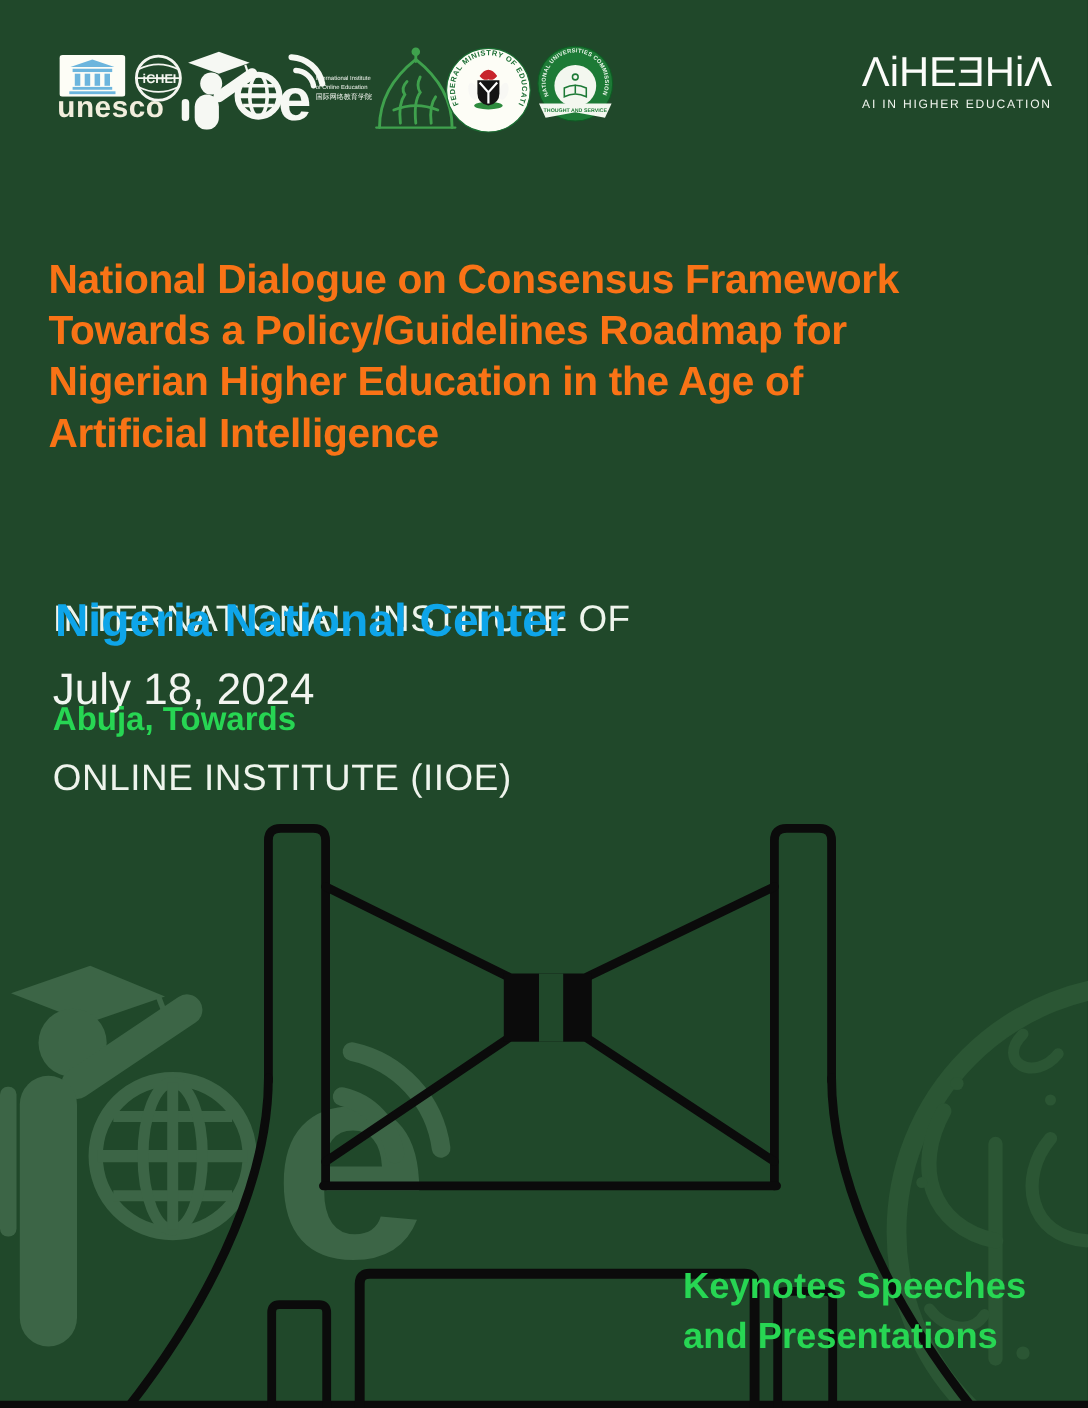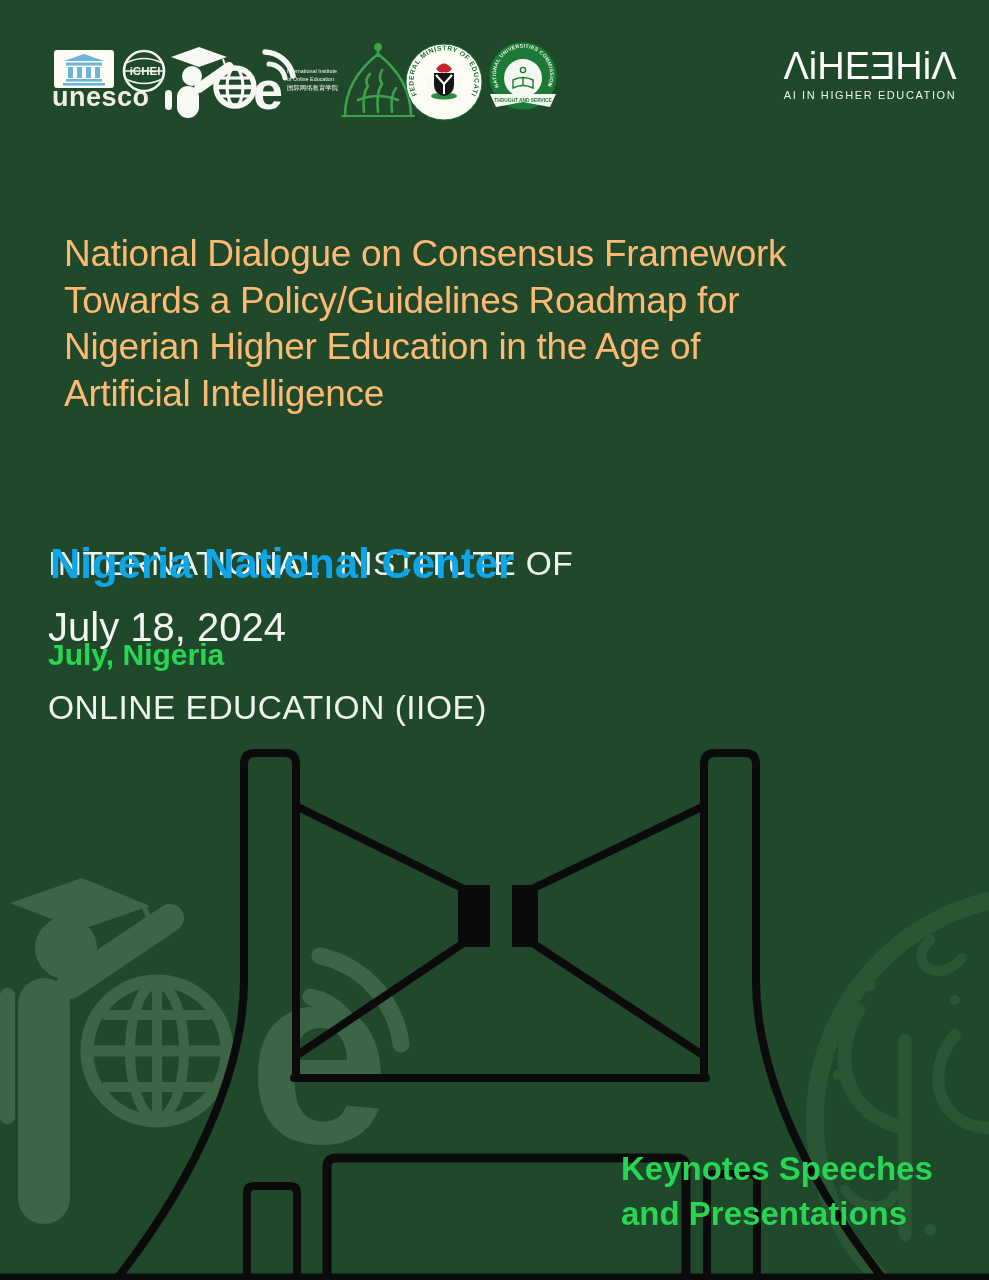--- a/index.html
+++ b/index.html
@@ -19,21 +19,21 @@
   .logo{position:absolute;}
   .unesco-word{
     position:absolute;left:52px;top:82px;width:110px;
     font-size:27px;font-weight:700;letter-spacing:.5px;color:#f2eedd;
   }
   .aiheeha{position:absolute;left:778px;top:46px;width:184px;text-align:center;color:#fbfcf9;}
   .aiheeha .mark{font-size:38px;font-weight:400;line-height:40px;letter-spacing:0px;}
   .aiheeha .tag{font-size:11px;font-weight:400;letter-spacing:1.6px;margin-top:3px;color:#eef3ec;}
 
   
-  .title{left:64px;top:231px;width:900px;color:#fdba74;font-size:37px;font-weight:400;line-height:46.5px;letter-spacing:-0.3px;}
+  .title{left:44px;top:231px;width:900px;color:#f97316;font-size:37px;font-weight:700;line-height:46.5px;letter-spacing:-0.3px;}
   .org{left:48px;top:444px;color:#eef4ec;font-size:33.5px;font-weight:400;line-height:48px;letter-spacing:.5px;white-space:pre;}
   .center-name{left:50px;top:540px;color:#0ea5e9;font-size:42px;font-weight:700;}
   .date{left:48px;top:605px;color:#f2f5f0;font-size:40px;font-weight:400;}
   .location{left:48px;top:638px;color:#27d653;font-size:30px;font-weight:700;}
   .footerblock{left:621px;top:1146px;color:#27d653;font-size:33px;font-weight:700;line-height:45px;}
 
   .line{display:block;}
   svg{display:block;}
   svg text{font-family:"Liberation Sans", sans-serif;}
 </style>
@@ -226,25 +226,25 @@
 
   <div class="textblock title">
     <span class="line">National Dialogue on Consensus Framework</span>
     <span class="line">Towards a Policy/Guidelines Roadmap for</span>
     <span class="line">Nigerian Higher Education in the Age of</span>
     <span class="line">Artificial Intelligence</span>
   </div>
 
   <div class="textblock org">
     <span class="line">INTERNATIONAL  INSTITUTE OF</span>
-    <span class="line">ONLINE EDUCATION (IIOE)</span>
+    <span class="line">ONLINE INSTITUTE (IIOE)</span>
   </div>
 
   <div class="textblock center-name">Nigeria National Center</div>
   <div class="textblock date">July 18, 2024</div>
-  <div class="textblock location">July, Nigeria</div>
+  <div class="textblock location">Abuja, Towards</div>
 
   <div class="footerblock">
     <span class="line">Keynotes Speeches</span>
     <span class="line">and Presentations</span>
   </div>
 
 </div>
 
 </body></html>

